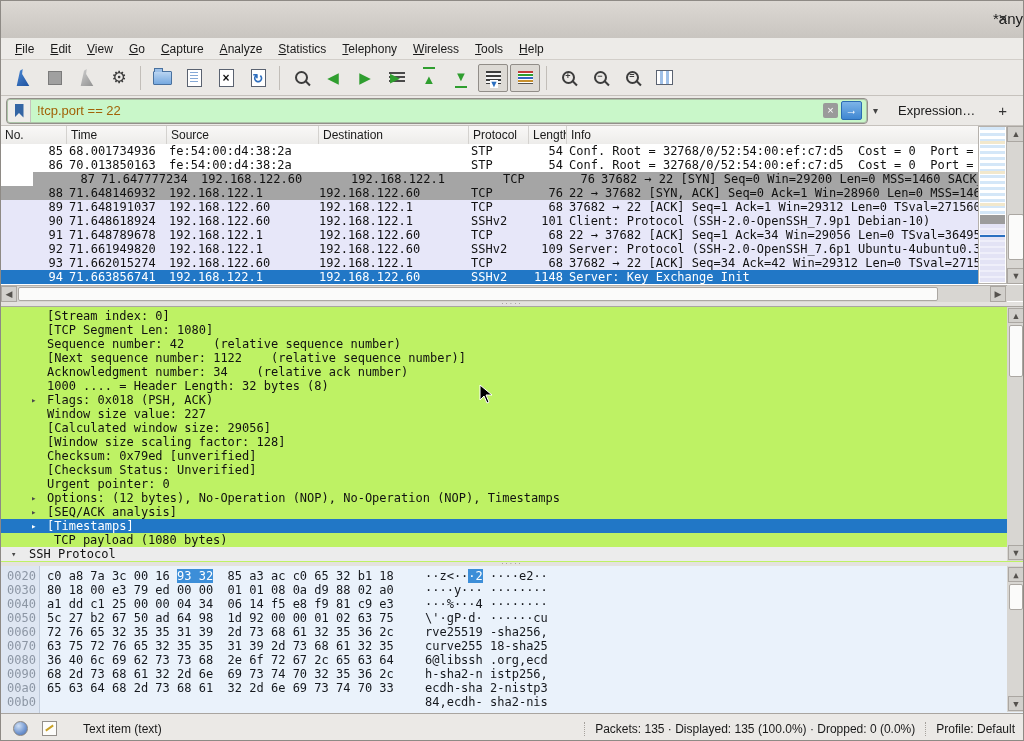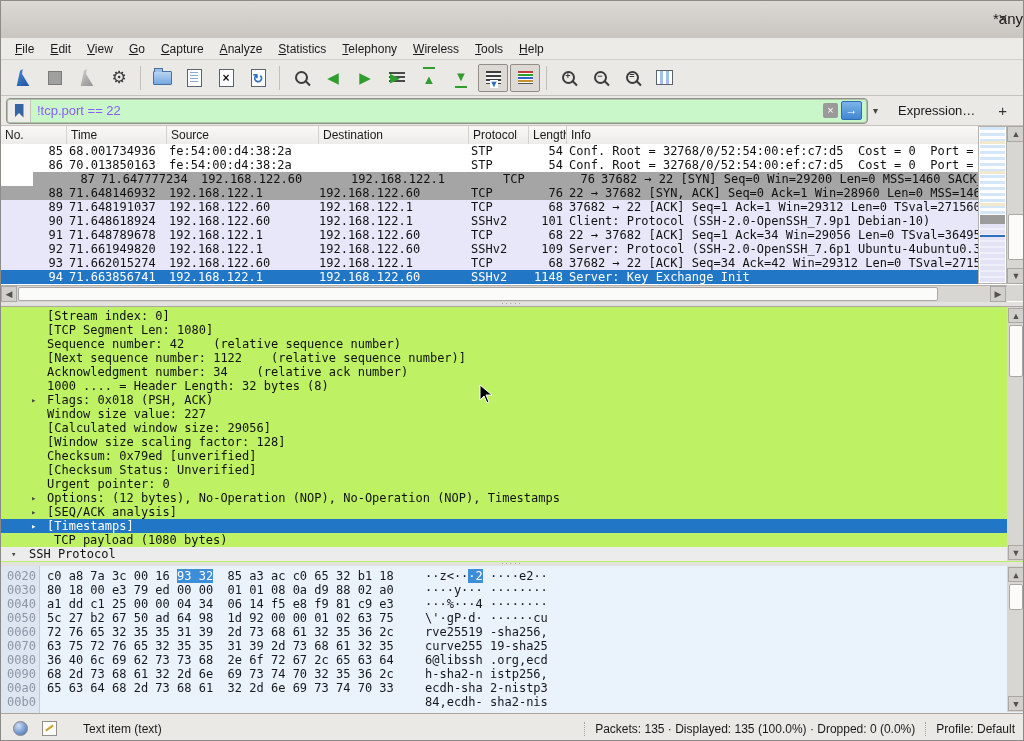--- a/index.html
+++ b/index.html
@@ -58,21 +58,21 @@
     background:linear-gradient(to right,#fff 0 3px,#9fc0e8 3px 6px,#fff 6px 9px,#9fc0e8 9px 12px,#fff 12px 15px);}
 
   
   #filterbar{position:absolute;left:0;top:95px;width:100%;height:30px;background:#ebe9e6;
     border-bottom:1px solid #c6c2bd;display:flex;align-items:center;padding:0 6px;box-sizing:border-box;}
   #filter-input{flex:0 0 auto;width:858px;height:22px;border:1px solid #8a868173;outline:1px solid #938f8a;
     border-radius:3px;background:#c9f7c9;display:flex;align-items:center;overflow:hidden;}
   #bookmark-btn{width:22px;height:22px;background:#efedea;border-right:1px solid #c6c2bd;
     display:flex;align-items:center;justify-content:center;}
   .ribbon{width:9px;height:14px;background:#3465a4;clip-path:polygon(0 0,100% 0,100% 100%,50% 68%,0 100%);}
-  #filter-text{flex:1;font-size:13px;color:#8b5cf6;padding-left:6px;}
+  #filter-text{flex:1;font-size:13px;color:#a16207;padding-left:6px;}
   #clear-btn{width:15px;height:15px;background:#9a9a9a;border-radius:2px;color:#fff;font-size:11px;
     line-height:15px;text-align:center;margin-right:3px;}
   #apply-btn{width:19px;height:17px;background:linear-gradient(#7db4e8,#3f87d2);border:1px solid #2c6cb2;
     border-radius:2px;color:#fff;font-size:12px;line-height:16px;text-align:center;margin-right:4px;}
   #filter-caret{font-size:10px;color:#444;padding:0 6px;}
   #expression-label{font-size:13px;color:#1a1a1a;margin-left:14px;}
   #add-filter-btn{margin-left:auto;margin-right:4px;font-size:15px;color:#333;padding:0 6px;}
 
   
   #packetpane{position:absolute;left:0;top:125px;width:100%;height:176px;background:#fff;}
@@ -451,21 +451,21 @@
   <div class="splitter" style="top:561px;">·····</div>
 
   <div id="hexpane" class="mono">
     <div id="hex-offcol"></div>
     <div id="hrows">
         <div class="hrow" style="top: 0px;"><span class="hoff">0020</span><span class="hbytes"><span>c0 a8 7a 3c 00 16 </span><span class="hl">93 32</span><span>  85 a3 ac c0 65 32 b1 18</span></span><span class="hascii"><span>··z&lt;··</span><span class="hl">·2</span><span> ····e2··</span></span></div>
         <div class="hrow" style="top: 14px;"><span class="hoff">0030</span><span class="hbytes"><span>80 18 00 e3 79 ed 00 00  01 01 08 0a d9 88 02 a0</span></span><span class="hascii"><span>····y··· ········</span></span></div>
         <div class="hrow" style="top: 28px;"><span class="hoff">0040</span><span class="hbytes"><span>a1 dd c1 25 00 00 04 34  06 14 f5 e8 f9 81 c9 e3</span></span><span class="hascii"><span>···%···4 ········</span></span></div>
         <div class="hrow" style="top: 42px;"><span class="hoff">0050</span><span class="hbytes"><span>5c 27 b2 67 50 ad 64 98  1d 92 00 00 01 02 63 75</span></span><span class="hascii"><span>\'·gP·d· ······cu</span></span></div>
         <div class="hrow" style="top: 56px;"><span class="hoff">0060</span><span class="hbytes"><span>72 76 65 32 35 35 31 39  2d 73 68 61 32 35 36 2c</span></span><span class="hascii"><span>rve25519 -sha256,</span></span></div>
-        <div class="hrow" style="top: 70px;"><span class="hoff">0070</span><span class="hbytes"><span>63 75 72 76 65 32 35 35  31 39 2d 73 68 61 32 35</span></span><span class="hascii"><span>curve255 19-sha25</span></span></div>
+        <div class="hrow" style="top: 70px;"><span class="hoff">0070</span><span class="hbytes"><span>63 75 72 76 65 32 35 35  31 39 2d 73 68 61 32 35</span></span><span class="hascii"><span>curve255 18-sha25</span></span></div>
         <div class="hrow" style="top: 84px;"><span class="hoff">0080</span><span class="hbytes"><span>36 40 6c 69 62 73 73 68  2e 6f 72 67 2c 65 63 64</span></span><span class="hascii"><span>6@libssh .org,ecd</span></span></div>
         <div class="hrow" style="top: 98px;"><span class="hoff">0090</span><span class="hbytes"><span>68 2d 73 68 61 32 2d 6e  69 73 74 70 32 35 36 2c</span></span><span class="hascii"><span>h-sha2-n istp256,</span></span></div>
         <div class="hrow" style="top: 112px;"><span class="hoff">00a0</span><span class="hbytes"><span>65 63 64 68 2d 73 68 61  32 2d 6e 69 73 74 70 33</span></span><span class="hascii"><span>ecdh-sha 2-nistp3</span></span></div>
         <div class="hrow" style="top: 126px;"><span class="hoff">00b0</span><span class="hascii"><span>84,ecdh- sha2-nis</span></span></div>
       </div>
     <div id="hx-vscroll">
       <div id="hx-vup" class="sb-arrow">▲</div>
       <div id="hx-vthumb" class="sb-thumb"></div>
       <div id="hx-vdn" class="sb-arrow">▼</div>
     </div>

